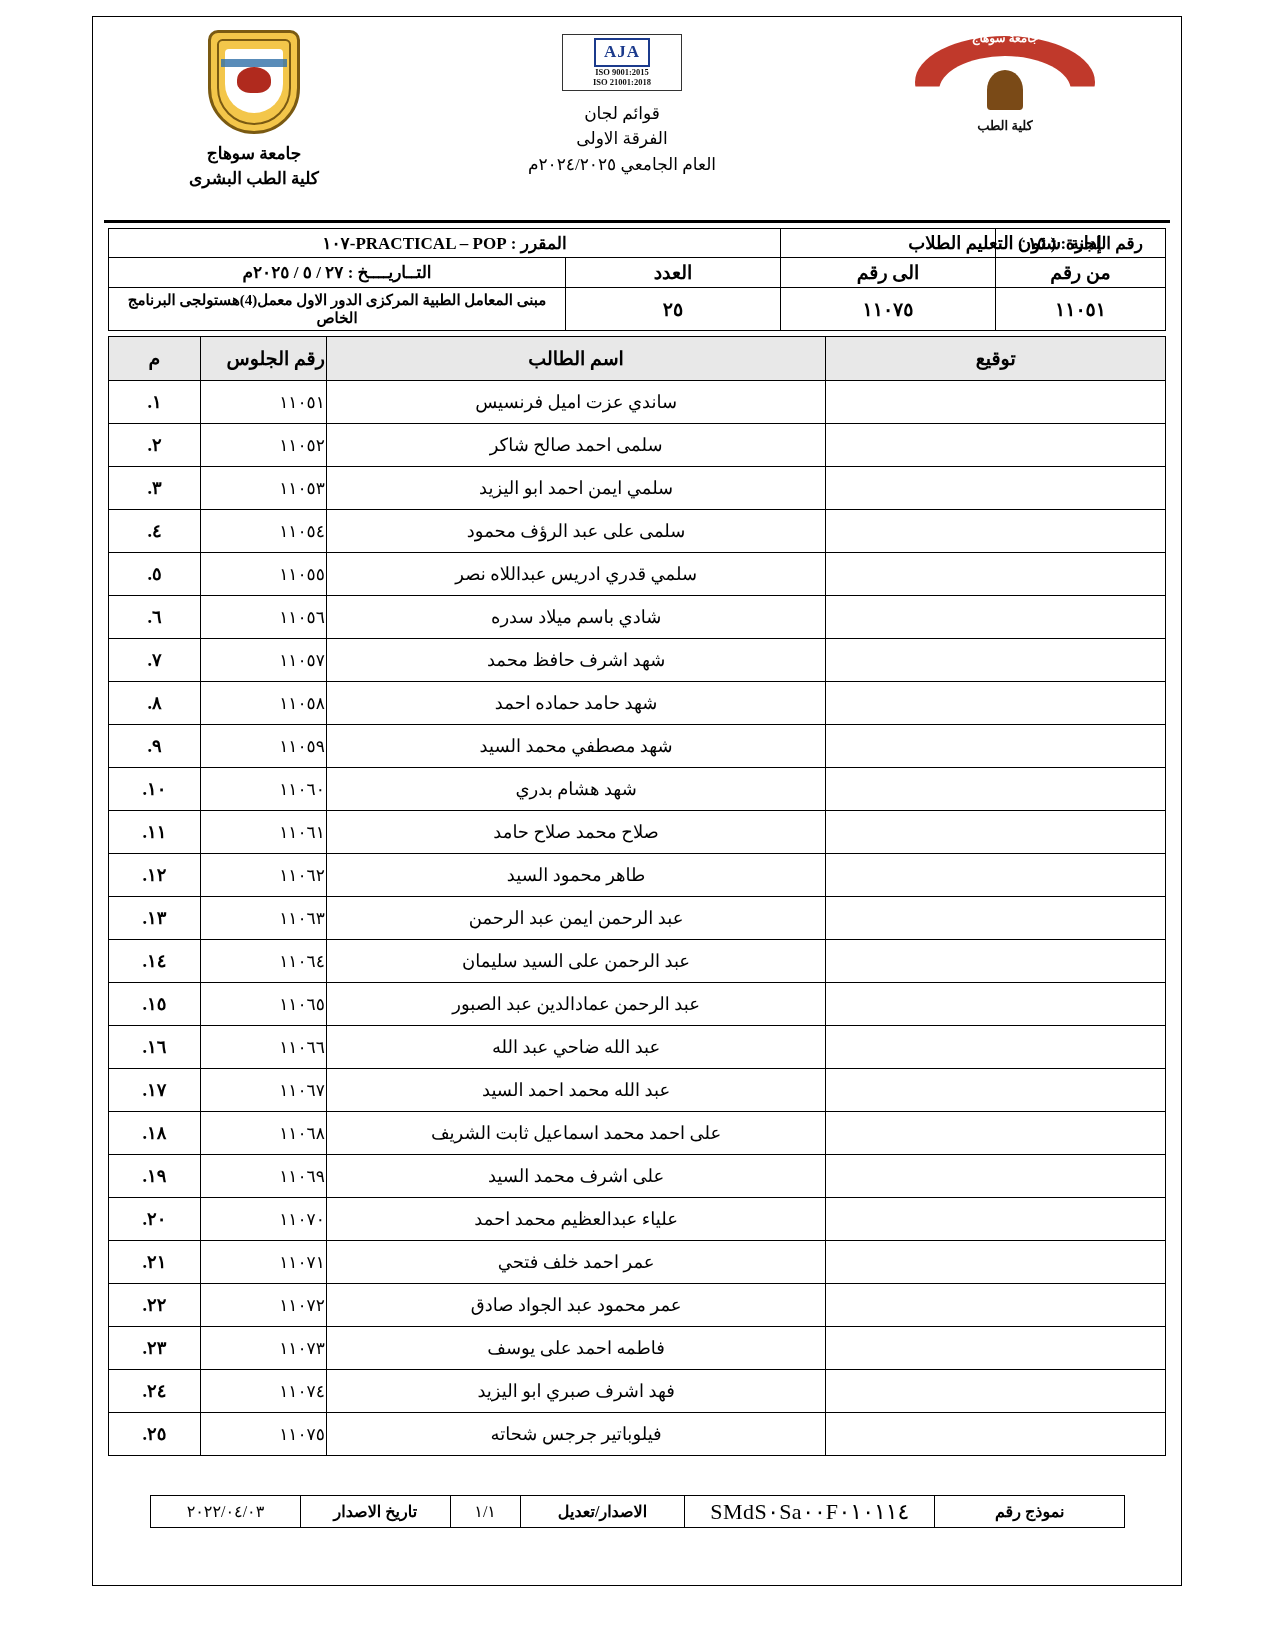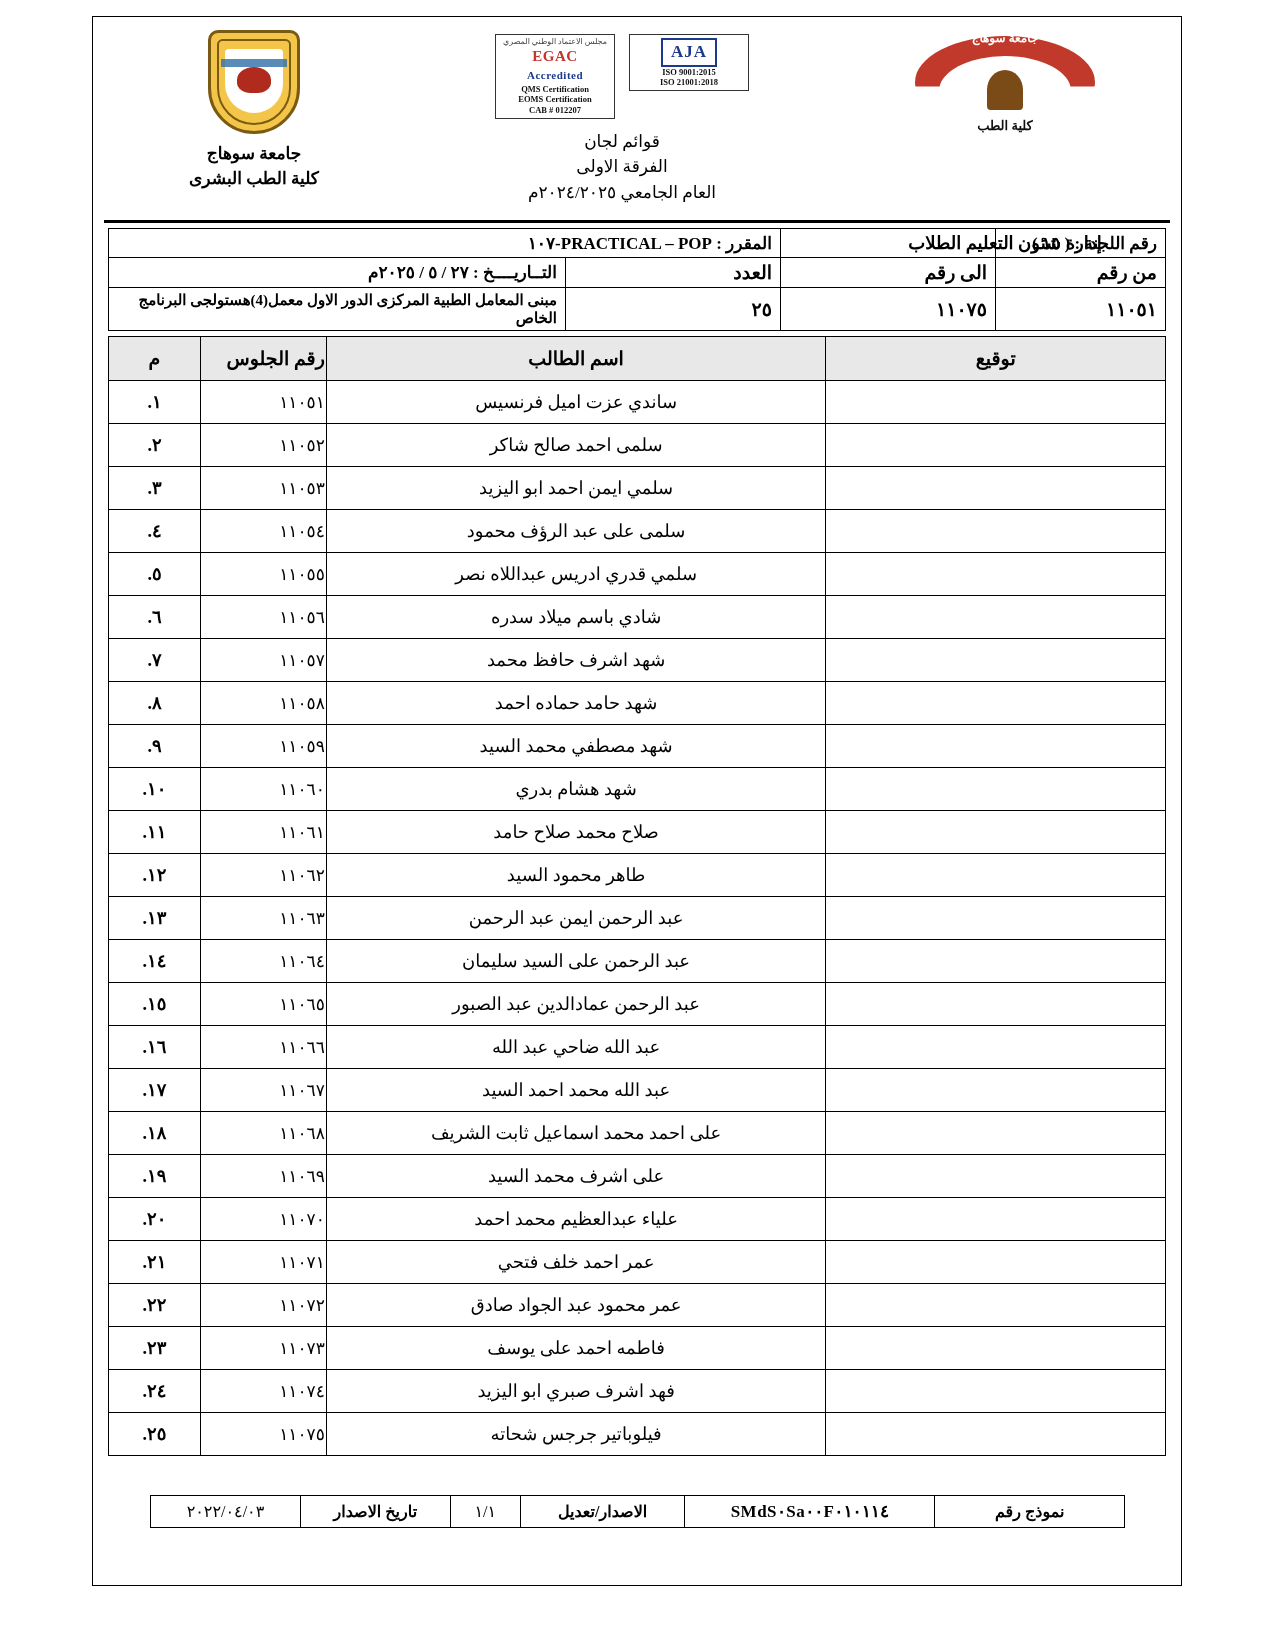--- a/index.html
+++ b/index.html
@@ -215,21 +215,21 @@
     width: 1058px;
     border-collapse: collapse;
     font-size: 17px;
   }
   .info-table td {
     border: 1px solid #000;
     padding: 3px 8px;
     height: 29px;
     vertical-align: middle;
   }
-  .cell-center { }
+  .cell-center { text-align: center; }
   .bold { font-weight: bold; }
   .big { font-size: 19px; }
 
   
   .main-table {
     position: absolute;
     left: 108px;
     top: 0;
     width: 1058px;
     border-collapse: collapse;
@@ -263,21 +263,21 @@
     font-size: 16px;
   }
   .footer-table td {
     border: 1px solid #000;
     height: 32px;
     padding: 2px 3px;
     text-align: center;
     vertical-align: middle;
   }
   .footer-label { font-weight: bold; }
-  .footer-code { font-weight: bold; font-size: 17px; letter-spacing: .5px; }
+  .footer-code { font-weight: normal; font-size: 22px; letter-spacing: .5px; }
 </style>
 </head>
 <body>
 
 <div class="page">
 
   <div class="outer-frame"></div>
 
   <div class="header">
 
@@ -290,28 +290,20 @@
       <div class="uni-name">جامعة سوهاج</div>
       <div class="uni-name" style="margin-top:0">كلية الطب البشرى</div>
     </div>
 
     <div class="header-col header-center">
       <div class="certs">
         <div class="cert-box">
           <div><span class="aja-badge">AJA</span></div>
           <div class="cert-sub">ISO 9001:2015</div>
           <div class="cert-sub">ISO 21001:2018</div>
-        </div>
-        <div class="cert-box">
-          <div class="cert-swirl">مجلس الاعتماد الوطني المصري</div>
-          <div class="cert-title"><span class="red">EGAC</span></div>
-          <div class="cert-title" style="font-size:11px">Accredited</div>
-          <div class="cert-sub">QMS Certification</div>
-          <div class="cert-sub">EOMS Certification</div>
-          <div class="cert-sub">CAB # 012207</div>
         </div>
       </div>
       <div class="center-lines">
         <div>قوائم لجان</div>
         <div>الفرقة الاولى</div>
         <div>العام الجامعي ٢٠٢٤/٢٠٢٥م</div>
       </div>
     </div>
 
     <div class="header-col header-left">

